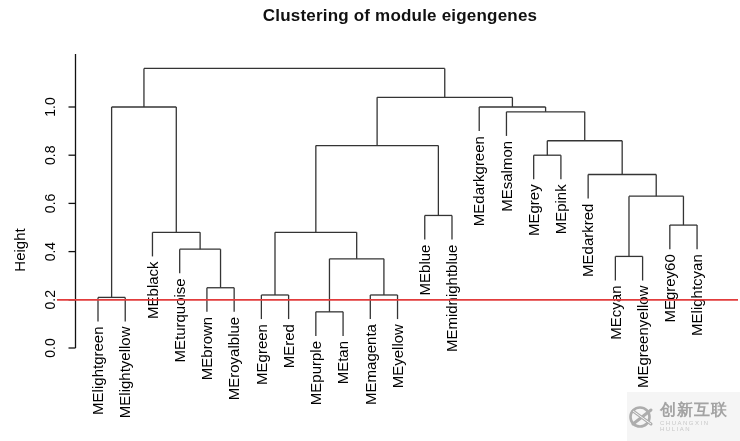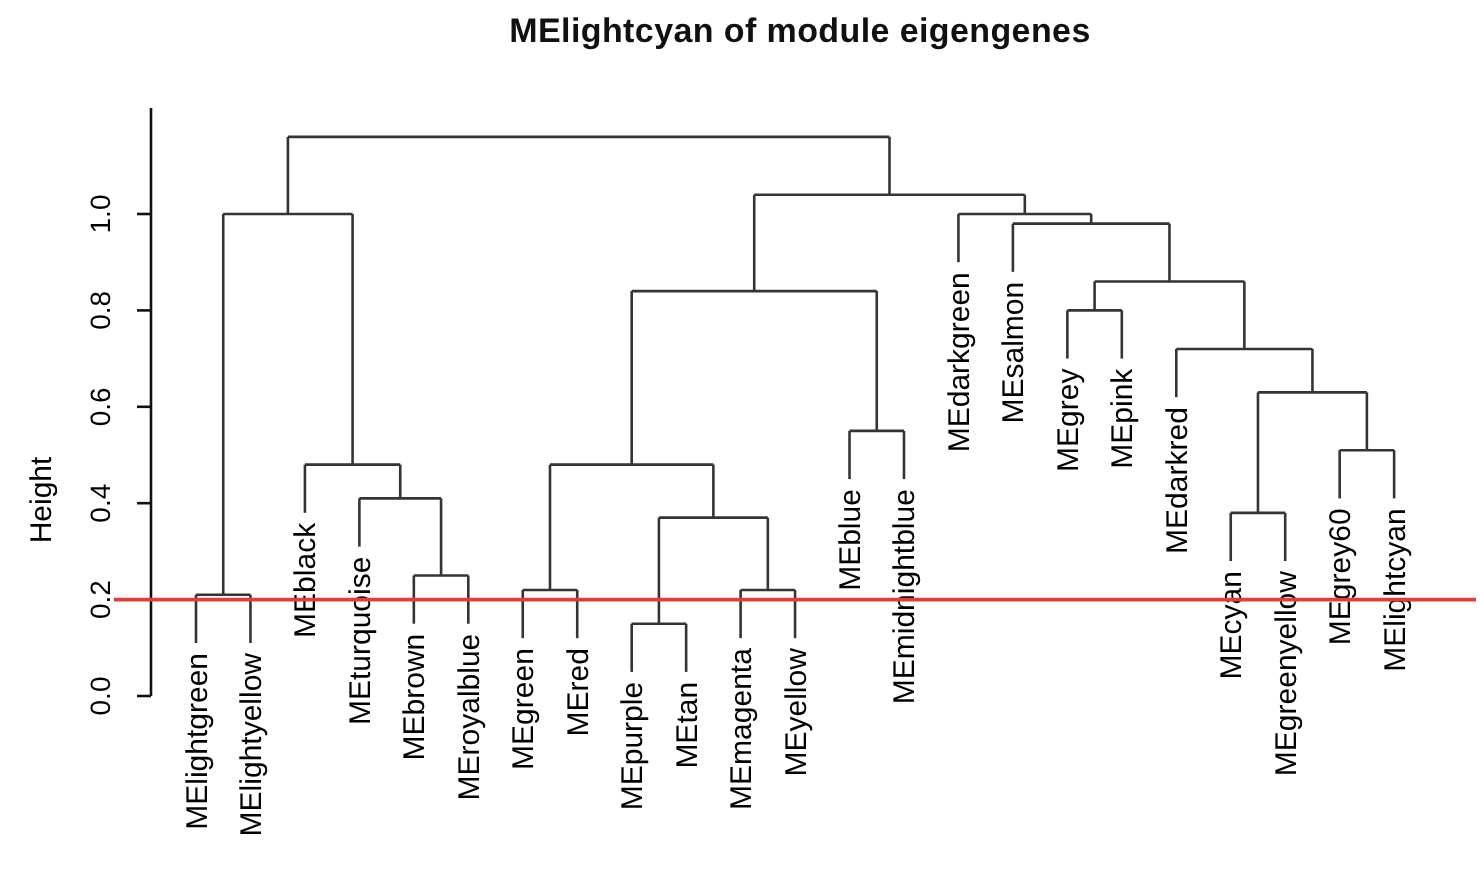--- a/index.html
+++ b/index.html
@@ -12,21 +12,21 @@
     background:#f5f5f5;display:flex;align-items:center;justify-content:center;gap:5px;}
   .wm-logo{flex:0 0 auto;}
   .wm-text{display:flex;flex-direction:column;align-items:flex-start;line-height:1;}
   .wm-cn{font-size:16px;color:#a3a3a3;font-weight:bold;letter-spacing:1px;}
   .wm-sub{font-size:6px;color:#c8c8c8;letter-spacing:1.5px;margin-top:2px;}
 </style>
 </head>
 <body>
 
 <div class="figure">
-  <div class="chart-title">MElightcyan of module eigengenes</div>
+  <div class="chart-title">Clustering of module eigengenes</div>
 
   <svg class="plot" id="plot-svg" width="740" height="441" viewBox="0 0 740 441">
       <g stroke="#111" stroke-width="1.3" fill="none">
         <line x1="75.5" y1="54" x2="75.5" y2="348"></line>
         <line x1="68.5" y1="348" x2="75.5" y2="348"></line>
         <text x="0" y="0" transform="translate(50 348) rotate(-90)" text-anchor="middle" dy="0.35em" font-size="14" fill="#000" stroke="none">0.0</text>
         <line x1="68.5" y1="299.8" x2="75.5" y2="299.8"></line>
         <text x="0" y="0" transform="translate(50 299.8) rotate(-90)" text-anchor="middle" dy="0.35em" font-size="14" fill="#000" stroke="none">0.2</text>
         <line x1="68.5" y1="251.6" x2="75.5" y2="251.6"></line>
         <text x="0" y="0" transform="translate(50 251.6) rotate(-90)" text-anchor="middle" dy="0.35em" font-size="14" fill="#000" stroke="none">0.4</text>
@@ -127,13 +127,24 @@
         <text transform="translate(560.9100000000001 184.29999999999998) rotate(-90)" text-anchor="end" dy="0.35em" font-size="15" fill="#000">MEpink</text>
         <text transform="translate(588.14 203.58) rotate(-90)" text-anchor="end" dy="0.35em" font-size="15" fill="#000">MEdarkred</text>
         <text transform="translate(615.37 285.52000000000004) rotate(-90)" text-anchor="end" dy="0.35em" font-size="15" fill="#000">MEcyan</text>
         <text transform="translate(642.6 285.52000000000004) rotate(-90)" text-anchor="end" dy="0.35em" font-size="15" fill="#000">MEgreenyellow</text>
         <text transform="translate(669.83 254.19) rotate(-90)" text-anchor="end" dy="0.35em" font-size="15" fill="#000">MEgrey60</text>
         <text transform="translate(697.0600000000001 254.19) rotate(-90)" text-anchor="end" dy="0.35em" font-size="15" fill="#000">MElightcyan</text>
       </g>
       <line x1="57" y1="299.8" x2="738" y2="299.8" stroke="#e23c3c" stroke-width="1.8"></line>
     </svg>
 
+  <div class="watermark">
+    <svg class="wm-logo" width="28" height="28" viewBox="0 0 28 28">
+      <circle cx="13" cy="14" r="9.5" fill="none" stroke="#adadad" stroke-width="2.6"></circle>
+      <path d="M6 8 L24 21 M24 7 L6 21" stroke="#adadad" stroke-width="3" fill="none" stroke-linecap="round"></path>
+      <path d="M6 8 L24 21" stroke="#f5f5f5" stroke-width="1" fill="none"></path>
+    </svg>
+    <div class="wm-text">
+      <div class="wm-cn">创新互联</div>
+      <div class="wm-sub">CHUANGXIN HULIAN</div>
+    </div>
+  </div>
 </div>
 
 </body></html>

